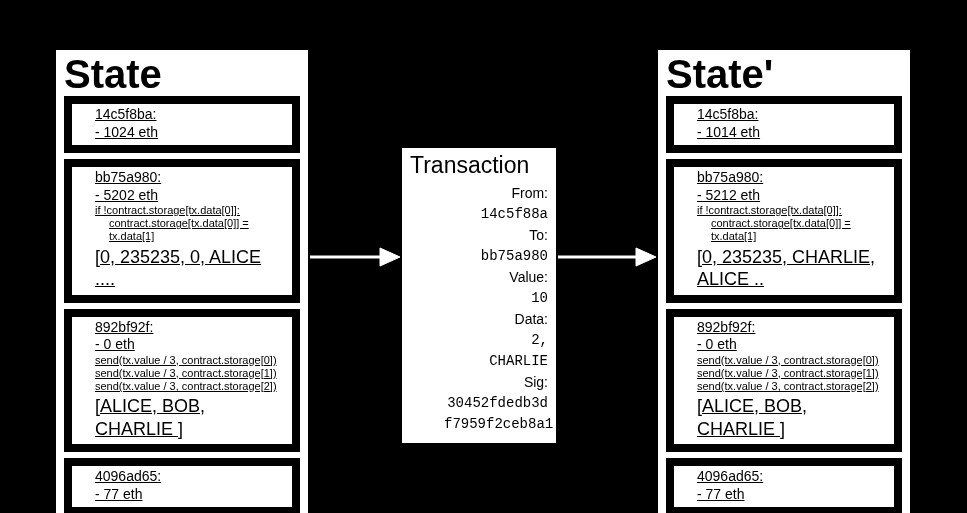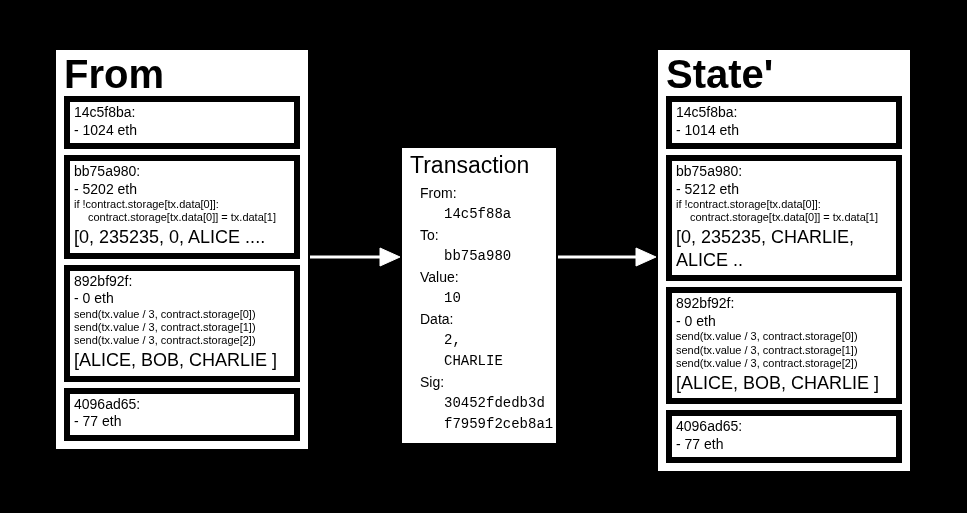--- a/index.html
+++ b/index.html
@@ -22,56 +22,58 @@
     font-weight: bold;
     line-height: 1;
     margin-bottom: 2px;
   }
   .tx-title {
     font-size: 23px;
     font-weight: normal;
     margin-bottom: 4px;
   }
   .entry {
-    border: 6px solid #000000;
+    border: 8px solid #000000;
     margin-bottom: 6px;
-    padding: 2px 6px 4px 4px;
+    padding: 2px 6px 4px 23px;
     font-size: 14px;
     line-height: 1.25;
+    text-decoration: underline;
   }
   .entry:last-child { margin-bottom: 0; }
   .code {
     font-size: 11px;
     line-height: 1.2;
   }
   .code-indent { padding-left: 14px; }
   .storage {
     font-size: 18px;
     margin-top: 2px;
   }
   .tx-body {
     font-size: 14px;
     line-height: 1.5;
     padding-left: 10px;
+    text-align: right;
   }
   .tx-body .v { padding-left: 24px; font-family: Liberation Mono, monospace; }
   .arrow {
     position: absolute;
     stroke: #fff;
     fill: #fff;
   }
   #panel-state  { left: 54px;  top: 48px;  width: 256px; }
   #panel-tx     { left: 400px; top: 146px; width: 158px; }
   #panel-state2 { left: 656px; top: 48px;  width: 256px; }
 </style>
 </head>
 <body>
 
 <div id="panel-state" class="panel">
-  <div class="panel-title">From</div>
+  <div class="panel-title">State</div>
   <div class="entry">
     <div>14c5f8ba:</div>
     <div>- 1024 eth</div>
   </div>
   <div class="entry">
     <div>bb75a980:</div>
     <div>- 5202 eth</div>
     <div class="code">if !contract.storage[tx.data[0]]:</div>
     <div class="code code-indent">contract.storage[tx.data[0]] = tx.data[1]</div>
     <div class="storage">[0, 235235, 0, ALICE ....</div>

